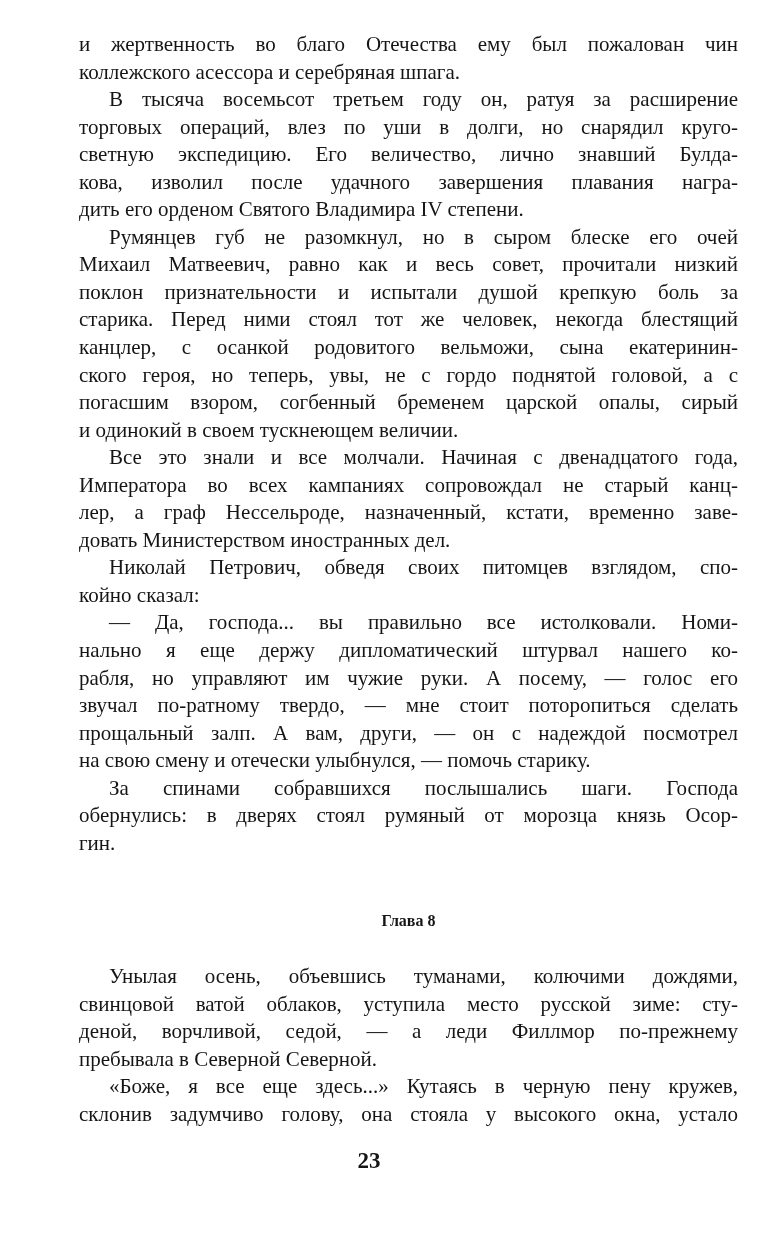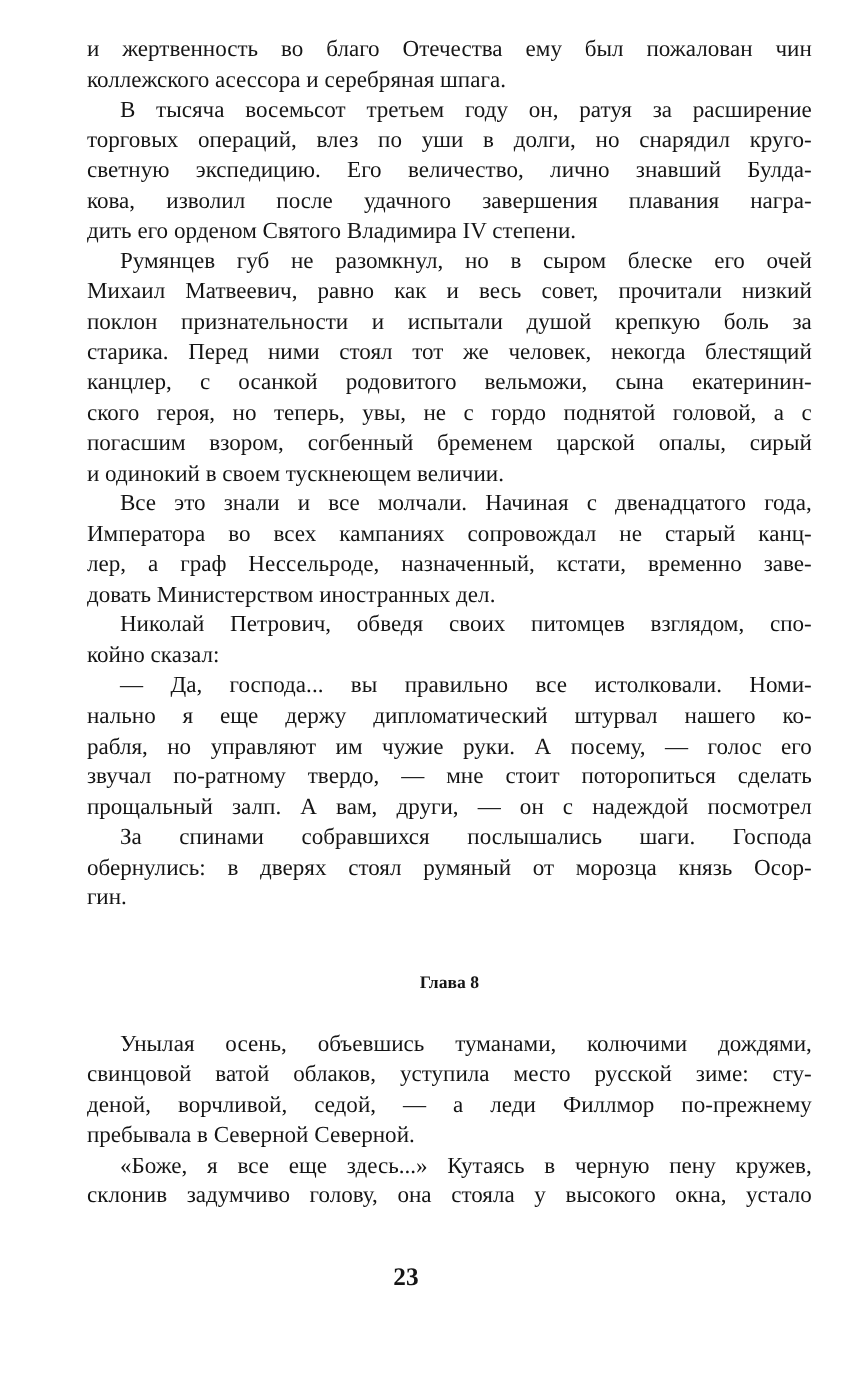--- a/index.html
+++ b/index.html
@@ -83,20 +83,21 @@
     <div class="ln">Императора во всех кампаниях сопровождал не старый канц-</div>
     <div class="ln">лер, а граф Нессельроде, назначенный, кстати, временно заве-</div>
     <div class="ln end">довать Министерством иностранных дел.</div>
     <div class="ln indent">Николай Петрович, обведя своих питомцев взглядом, спо-</div>
     <div class="ln end">койно сказал:</div>
     <div class="ln indent">— Да, господа... вы правильно все истолковали. Номи-</div>
     <div class="ln">нально я еще держу дипломатический штурвал нашего ко-</div>
     <div class="ln">рабля, но управляют им чужие руки. А посему, — голос его</div>
     <div class="ln">звучал по-ратному твердо, — мне стоит поторопиться сделать</div>
     <div class="ln">прощальный залп. А вам, други, — он с надеждой посмотрел</div>
+    <div class="ln end">на свою смену и отечески улыбнулся, — помочь старику.</div>
     <div class="ln indent">За спинами собравшихся послышались шаги. Господа</div>
     <div class="ln">обернулись: в дверях стоял румяный от морозца князь Осор-</div>
     <div class="ln end">гин.</div>
 
     <h2 class="chapter">Глава 8</h2>
 
     <div class="ln indent">Унылая осень, объевшись туманами, колючими дождями,</div>
     <div class="ln">свинцовой ватой облаков, уступила место русской зиме: сту-</div>
     <div class="ln">деной, ворчливой, седой, — а леди Филлмор по-прежнему</div>
     <div class="ln end">пребывала в Северной Северной.</div>

